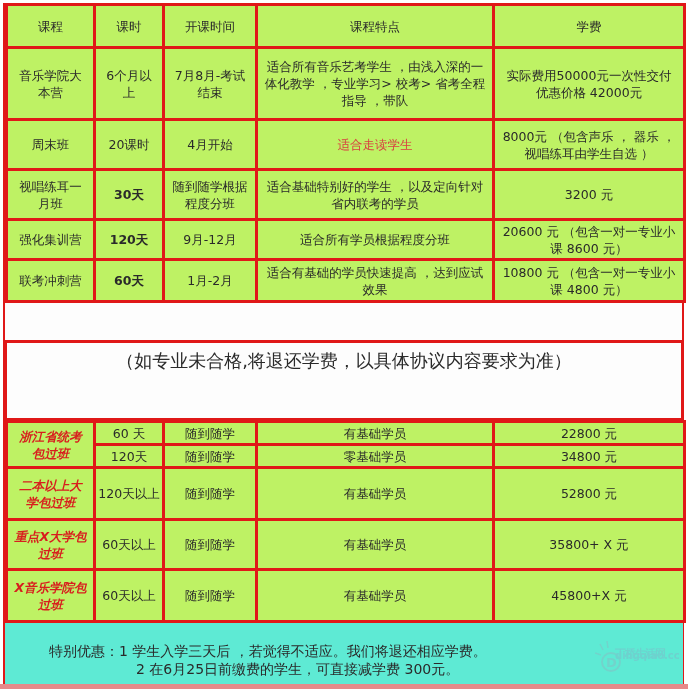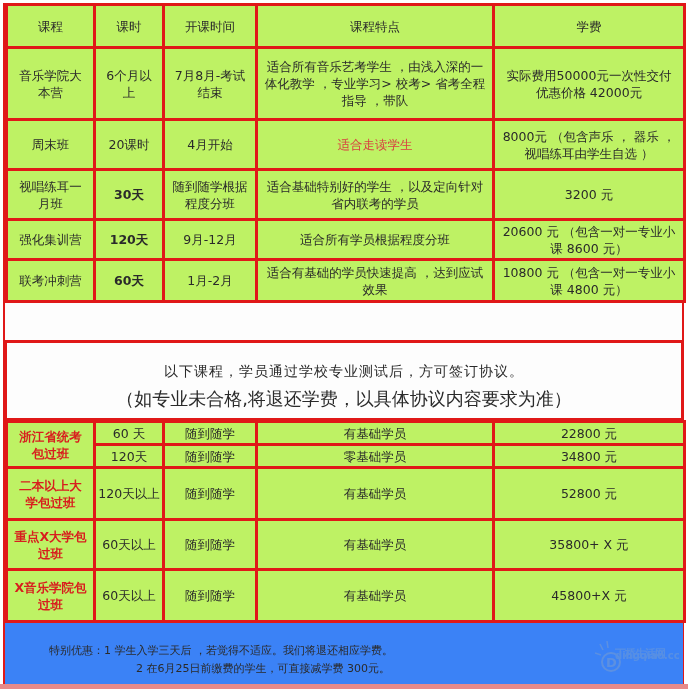--- a/index.html
+++ b/index.html
@@ -5,30 +5,30 @@
   html, body { margin:0; padding:0; background:#ffffff; }
   body { width:688px; height:689px; position:relative; overflow:hidden;
          font-family:"DejaVu Sans","Liberation Sans",sans-serif; color:#2a2a2a; }
   .frame { position:absolute; left:3px; top:3px; width:681px; height:682px;
            border:2px solid #e01818; box-sizing:border-box; background:#fdfdfd; }
   table.t { position:absolute; border-collapse:collapse; table-layout:fixed; }
   table.t td { border:3px solid #e01818; padding:0 6px; font-size:12.5px; line-height:17px;
                text-align:center; vertical-align:middle; background:#bef264; overflow:hidden; }
   td.left { text-align:left; }
   td.red { color:#d94040; }
-  td.redbold { color:#d81e1e; font-weight:bold; }
+  td.redbold { color:#d81e1e; font-weight:bold;font-style:italic; }
   td.bold { font-weight:bold; }
   .u { text-decoration-color:#666; }
   .notice { position:absolute; left:5px; top:340px; width:678px; height:80px;
             border:2px solid #e01818; border-top:3px solid #e01818; box-sizing:border-box;
             text-align:center; background:#fdfdfd; }
   .notice .l1 { margin-top:20px; font-size:14px; letter-spacing:1px; }
   .notice .l2 { margin-top:6px; font-size:18px; }
   .special { position:absolute; left:5px; top:620px; width:678px; height:64px;
-             border-top:3px solid #e01818; box-sizing:border-box; background:#3b82f6; font-size:11px; }
+             border-top:3px solid #e01818; box-sizing:border-box; background:#5eead4; font-size:14px; }
   .special .s1 { position:absolute; left:44px; top:20px; }
   .special .s2 { position:absolute; left:131px; top:38px; }
   .wm { position:absolute; left:595px; top:638px; width:90px; height:46px; opacity:.35; }
   .wm .txt1 { position:absolute; left:20px; top:8px; font-size:11px; color:#8aa7c4; font-weight:bold; letter-spacing:-1px; }
   .wm .txt2 { position:absolute; left:20px; top:12px; font-size:10px; color:#8aa7c4; font-weight:bold; }
   .bottom-bar { position:absolute; left:0; top:684px; width:688px; height:5px; background:#e68a8a; }
 </style>
 </head>
 <body>
 
@@ -85,21 +85,20 @@
     <td>联考冲刺营</td>
     <td class="bold">60天</td>
     <td>1月-2月</td>
     <td class="left">适合有基础的学员快速提高 ，达到应试效果</td>
     <td><span class="u">10800</span><span> 元 （包含一对一专业小课 </span><span class="u">4800</span><span> 元）</span></td>
   </tr>
 </tbody>
   </table>
 
 <div class="notice">
-  <div class="l1">以下课程，学员通过学校专业测试后，方可签订协议。</div>
   <div class="l2">（如专业未合格,将退还学费，以具体协议内容要求为准）</div>
 </div>
 
 <table class="t" style="left:5px; top:420px; width:678px;">
   <colgroup>
     <col style="width:88px">
       <col style="width:69px">
       <col style="width:93px">
       <col style="width:237px">
       <col style="width:191px">

